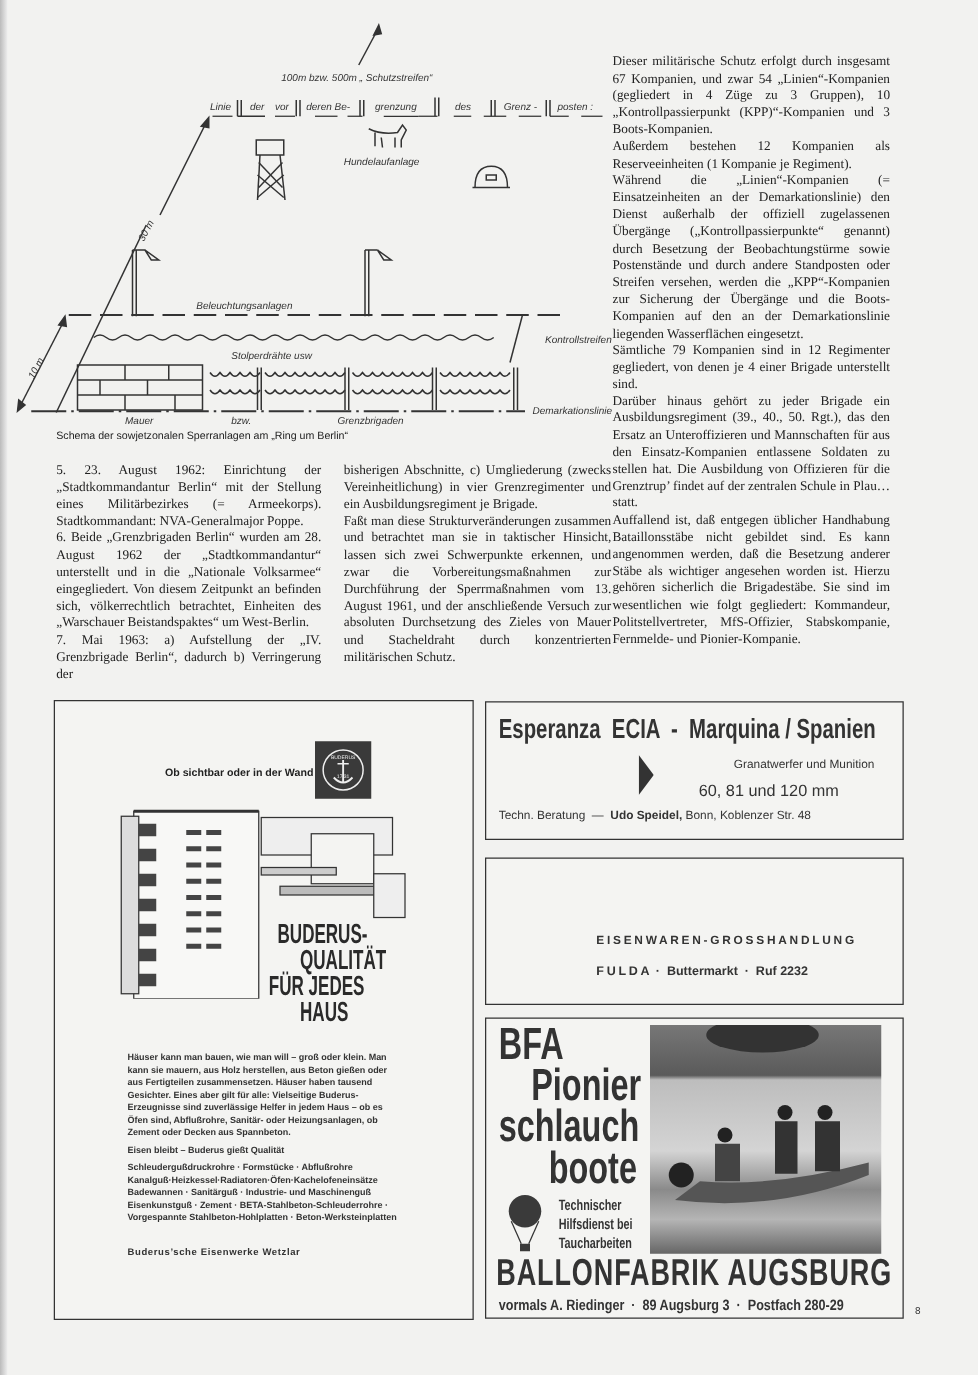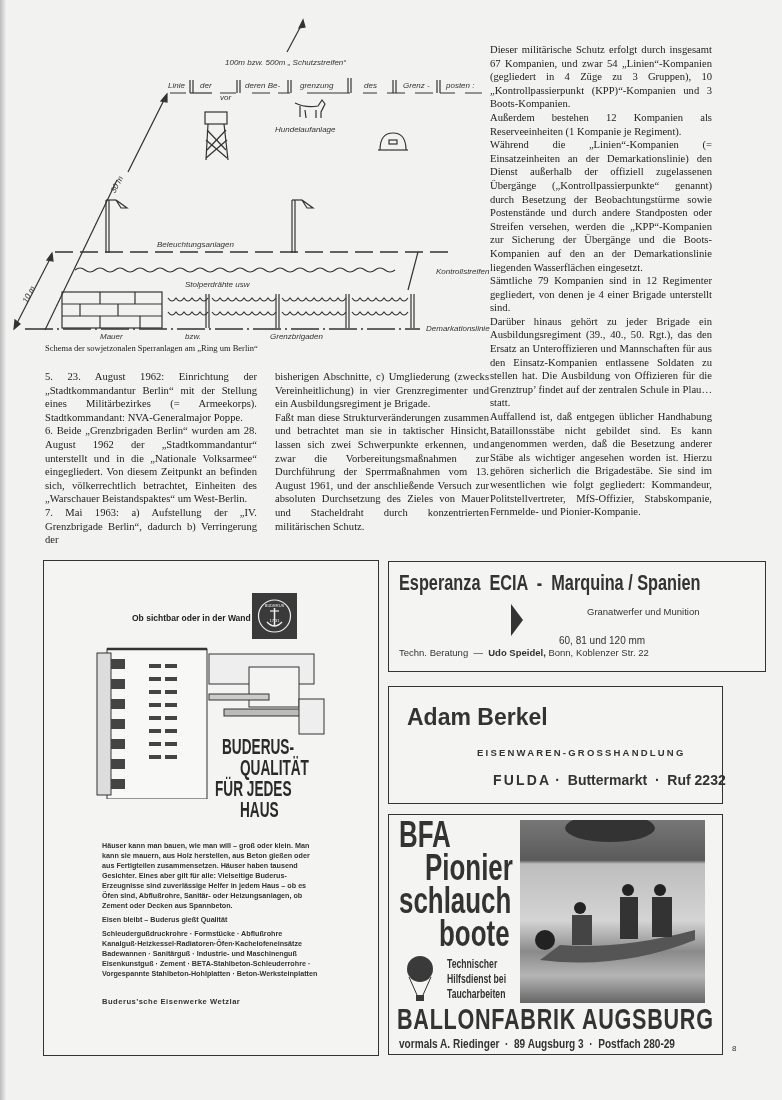--- a/index.html
+++ b/index.html
@@ -1,20 +1,20 @@
 <!DOCTYPE html>
 <html><head>
 <meta charset="utf-8">
 <style>
   html, body { margin:0; padding:0; }
   body { width:782px; height:1100px; background:#f2f2f0; position:relative; overflow:hidden; font-family:"Liberation Serif", serif; color:#222; }
   .abs { position:absolute; }
   .left-edge { left:0; top:0; width:6px; height:1100px; background:linear-gradient(90deg,#bbb,#eee); }
   .dlabel { font-family:"Liberation Sans", sans-serif; font-style:italic; font-size:8px; color:#333; }
-  .caption { font-family:Liberation Serif, serif; font-size:8.5px; color:#222; }
+  .caption { font-family:Liberation Sans, sans-serif; font-size:8.5px; color:#222; }
   .col { font-size:10.6px; line-height:13.6px; text-align:justify; }
   .col p { margin:0; }
   .adbox { border:1.5px solid #333; background:#f4f4f2; box-sizing:border-box; }
   .cond { font-family:"Liberation Sans", sans-serif; font-weight:bold; transform-origin:left top; }
   .sans { font-family:"Liberation Sans", sans-serif; }
 </style>
 </head>
 <body>
 
 <div class="abs left-edge"></div>
@@ -111,21 +111,21 @@
         <line x1="414" y1="294" x2="414" y2="328"></line>
       <path d="M168,298 q4,6 8,0 q4,6 8,0 q4,6 8,0 q4,6 8,0 q4,6 8,0 M212,298 q4,6 8,0 q4,6 8,0 q4,6 8,0 q4,6 8,0 q4,6 8,0 q4,6 8,0 q4,6 8,0 q4,6 8,0 M282,298 q4,6 8,0 q4,6 8,0 q4,6 8,0 q4,6 8,0 q4,6 8,0 q4,6 8,0 q4,6 8,0 q4,6 8,0 M352,298 q4,6 8,0 q4,6 8,0 q4,6 8,0 q4,6 8,0 q4,6 8,0 q4,6 8,0 q4,6 8,0"></path>
       <path d="M168,312 q4,6 8,0 q4,6 8,0 q4,6 8,0 q4,6 8,0 q4,6 8,0 M212,312 q4,6 8,0 q4,6 8,0 q4,6 8,0 q4,6 8,0 q4,6 8,0 q4,6 8,0 q4,6 8,0 q4,6 8,0 M282,312 q4,6 8,0 q4,6 8,0 q4,6 8,0 q4,6 8,0 q4,6 8,0 q4,6 8,0 q4,6 8,0 q4,6 8,0 M352,312 q4,6 8,0 q4,6 8,0 q4,6 8,0 q4,6 8,0 q4,6 8,0 q4,6 8,0 q4,6 8,0"></path>
 
       <line x1="25" y1="329" x2="420" y2="329" stroke-dasharray="28,4,2,4" stroke-width="1.5"></line>
     </g>
   </svg>
   <div class="abs dlabel" style="left:225px;top:58px;">100m  bzw. 500m „ Schutzstreifen“</div>
   <div class="abs dlabel" style="left:168px;top:81px;">Linie</div>
   <div class="abs dlabel" style="left:200px;top:81px;">der</div>
-  <div class="abs dlabel" style="left:220px;top:81px;margin-top:12px;">vor</div>
+  <div class="abs dlabel" style="left:220px;top:81px;">vor</div>
   <div class="abs dlabel" style="left:245px;top:81px;">deren Be-</div>
   <div class="abs dlabel" style="left:300px;top:81px;">grenzung</div>
   <div class="abs dlabel" style="left:364px;top:81px;">des</div>
   <div class="abs dlabel" style="left:403px;top:81px;">Grenz -</div>
   <div class="abs dlabel" style="left:446px;top:81px;">posten :</div>
   <div class="abs dlabel" style="left:275px;top:125px;">Hundelaufanlage</div>
   <div class="abs dlabel" style="left:108px;top:180px;transform:rotate(-62deg);">30 m</div>
   <div class="abs dlabel" style="left:20px;top:290px;transform:rotate(-62deg);">10 m</div>
   <div class="abs dlabel" style="left:157px;top:240px;">Beleuchtungsanlagen</div>
   <div class="abs dlabel" style="left:436px;top:267px;">Kontrollstreifen</div>
@@ -208,34 +208,33 @@
   <div class="abs cond" style="left:178px;top:176px;font-size:22px;line-height:20px;color:#2a2a2a;transform:scaleX(0.62);">BUDERUS-</div>
   <div class="abs cond" style="left:196px;top:197px;font-size:22px;line-height:20px;color:#2a2a2a;transform:scaleX(0.62);">QUALITÄT</div>
   <div class="abs cond" style="left:171px;top:218px;font-size:22px;line-height:20px;color:#2a2a2a;transform:scaleX(0.62);">FÜR JEDES</div>
   <div class="abs cond" style="left:196px;top:239px;font-size:22px;line-height:20px;color:#2a2a2a;transform:scaleX(0.62);">HAUS</div>
   <div class="abs sans" style="left:58px;top:280px;width:220px;font-size:7.2px;line-height:10px;font-weight:bold;color:#333;">Häuser kann man bauen, wie man will – groß oder klein. Man kann sie mauern, aus Holz herstellen, aus Beton gießen oder aus Fertigteilen zusammensetzen. Häuser haben tausend Gesichter. Eines aber gilt für alle: Vielseitige Buderus-Erzeugnisse sind zuverlässige Helfer in jedem Haus – ob es Öfen sind, Abflußrohre, Sanitär- oder Heizungsanlagen, ob Zement oder Decken aus Spannbeton.</div>
   <div class="abs sans" style="left:58px;top:354px;font-size:7.2px;font-weight:bold;color:#333;">Eisen bleibt  –  Buderus gießt Qualität</div>
   <div class="abs sans" style="left:58px;top:368px;width:220px;font-size:7.2px;line-height:10px;font-weight:bold;color:#333;">Schleudergußdruckrohre · Formstücke · Abflußrohre Kanalguß·Heizkessel·Radiatoren·Öfen·Kachelofeneinsätze Badewannen · Sanitärguß · Industrie- und Maschinenguß Eisenkunstguß · Zement · BETA-Stahlbeton-Schleuderrohre · Vorgespannte Stahlbeton-Hohlplatten · Beton-Werksteinplatten</div>
   <div class="abs sans" style="left:58px;top:436px;font-size:7.6px;font-weight:bold;letter-spacing:0.5px;color:#333;">Buderus’sche Eisenwerke Wetzlar</div>
 </div>
 
-<div class="abs adbox" style="left:388px;top:561px;width:378px;height:111px;">
+<div class="abs adbox" style="left:388px;top:561px;width:335px;height:111px;">
   <div class="abs cond" style="left:10px;top:8px;font-size:22px;color:#333;white-space:pre;transform:scaleX(0.74);">Esperanza  ECIA  -  Marquina / Spanien</div>
   <svg class="abs" style="left:122px;top:42px;" width="12" height="32">
       <polygon points="0,0 12,16 0,32" fill="#333"></polygon>
     </svg>
   <div class="abs sans" style="left:170px;top:44px;font-size:9.5px;color:#333;margin-left:28px;">Granatwerfer und Munition</div>
-  <div class="abs sans" style="left:170px;top:63px;font-size:10px;color:#333;margin-top:10px;">60, 81 und 120 mm</div>
-  <div class="abs sans" style="left:10px;top:85px;font-size:9.5px;color:#333;white-space:pre;"><span>Techn. Beratung  —  </span><b>Udo Speidel,</b><span> Bonn, Koblenzer Str. 22</span></div>
+  <div class="abs sans" style="left:170px;top:63px;font-size:13px;color:#333;">60, 81 und 120 mm</div>
+  <div class="abs sans" style="left:10px;top:85px;font-size:9.5px;color:#333;white-space:pre;"><span>Techn. Beratung  —  </span><b>Udo Speidel,</b><span> Bonn, Koblenzer Str. 48</span></div>
 </div>
 
 <div class="abs adbox" style="left:388px;top:686px;width:335px;height:118px;">
-  <div class="abs sans" style="left:18px;top:17px;font-size:23px;font-weight:bold;color:#333;">Adam Berkel</div>
   <div class="abs sans" style="left:88px;top:60px;font-size:9.5px;font-weight:bold;letter-spacing:2.2px;color:#333;">EISENWAREN-GROSSHANDLUNG</div>
-  <div class="abs sans" style="left:88px;top:85px;font-size:14px;font-weight:bold;color:#333;white-space:pre;margin-left:16px;"><span style="letter-spacing:2.2px">FULDA</span><span> ·  Buttermarkt  ·  Ruf 2232</span></div>
+  <div class="abs sans" style="left:88px;top:85px;font-size:10px;font-weight:bold;color:#333;white-space:pre;"><span style="letter-spacing:2.2px">FULDA</span><span> ·  Buttermarkt  ·  Ruf 2232</span></div>
 </div>
 
 <div class="abs adbox" style="left:388px;top:814px;width:335px;height:241px;">
   <div class="abs cond" style="left:10px;top:4px;font-size:36px;line-height:32px;color:#333;transform:scaleX(0.72);">BFA</div>
   <div class="abs cond" style="left:36px;top:37px;font-size:36px;line-height:32px;color:#333;transform:scaleX(0.72);">Pionier</div>
   <div class="abs cond" style="left:10px;top:70px;font-size:36px;line-height:32px;color:#333;transform:scaleX(0.72);">schlauch</div>
   <div class="abs cond" style="left:50px;top:103px;font-size:36px;line-height:32px;color:#333;transform:scaleX(0.72);">boote</div>
   <svg class="abs" style="left:16px;top:140px;" width="30" height="50">
     <circle cx="15" cy="14" r="13" fill="#3a3a3a"></circle>
     <line x1="4" y1="22" x2="12" y2="40" stroke="#333"></line>

